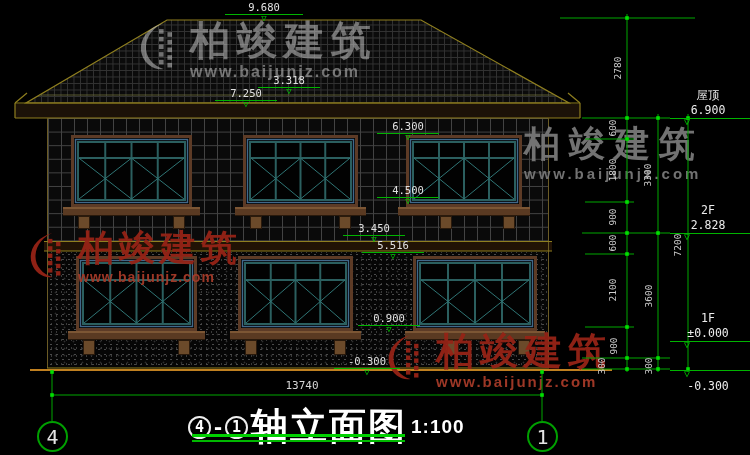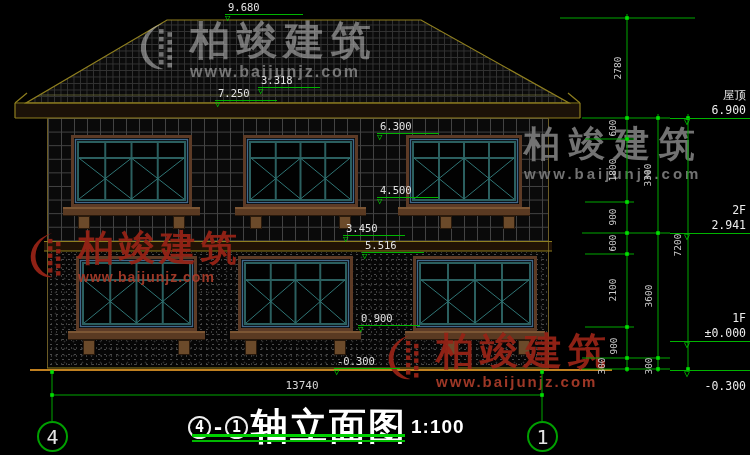--- a/index.html
+++ b/index.html
@@ -28,26 +28,26 @@
                      radial-gradient(circle,#3a3a3a 0.7px,transparent 1px);
     background-size:6px 5px,9px 7px,5px 8px;
     background-position:0 0,3px 2px,1px 4px;}
   svg.lines{position:absolute;left:0;top:0;z-index:3;}
   svg.win{position:absolute;z-index:4;}
   .sill{position:absolute;height:9px;background:#5a3a22;border-top:2px solid #7c5634;
         border-bottom:1px solid #2a1a0c;z-index:4;}
   .bracket{position:absolute;width:12px;background:#6b4a2a;border:1px solid #2a1a0c;z-index:4;}
 
   
-  .em{position:absolute;z-index:9;color:#e2e2e2;
+  .em{position:absolute;z-index:9;text-align:center;color:#e2e2e2;
       font:10.5px "DejaVu Sans Mono",monospace;}
   .em-v{border-bottom:1px solid #00b400;padding:0 3px 1px;display:block;}
   .em-tri{display:block;color:#00cc00;font-size:9px;line-height:7px;}
   .rem{position:absolute;z-index:9;color:#ececec;font:11.5px "DejaVu Sans Mono",monospace;}
-  .rem-n,.rem-v{text-align:right;padding-right:4px;height:15px;line-height:15px;}
+  .rem-n,.rem-v{text-align:center;padding-right:4px;height:15px;line-height:15px;}
   .rem-line{border-top:1px solid #00b400;position:relative;height:9px;}
   .rem-tri{position:absolute;left:14px;top:-2px;color:#00cc00;font-size:10px;line-height:9px;}
   .dim{position:absolute;z-index:9;color:#cfcfcf;font:9.5px "DejaVu Sans Mono",monospace;
        white-space:nowrap;transform:translate(-50%,-50%) rotate(-90deg);}
   .dimh{position:absolute;z-index:9;color:#d5d5d5;font:11px "DejaVu Sans Mono",monospace;text-align:center;}
   svg.dims{position:absolute;left:0;top:0;z-index:8;}
   .bub{position:absolute;width:31px;height:31px;border:2px solid #00a000;border-radius:50%;
        color:#e5e5e5;font:20px "DejaVu Sans Mono",monospace;display:flex;align-items:center;
        justify-content:center;z-index:9;background:#000;}
 
@@ -333,21 +333,21 @@
 
   <div class="rem" style="left:670px;top:88px;width:80px">
     <div class="rem-n">屋顶</div>
     <div class="rem-v">6.900</div>
     <div class="rem-line">
         <span class="rem-tri">▽</span>
       </div>
   </div>
   <div class="rem" style="left:670px;top:203px;width:80px">
     <div class="rem-n">2F</div>
-    <div class="rem-v">2.941</div>
+    <div class="rem-v">2.828</div>
     <div class="rem-line">
         <span class="rem-tri">▽</span>
       </div>
   </div>
   <div class="rem" style="left:670px;top:311px;width:80px">
     <div class="rem-n">1F</div>
     <div class="rem-v">±0.000</div>
     <div class="rem-line">
         <span class="rem-tri">▽</span>
       </div>

